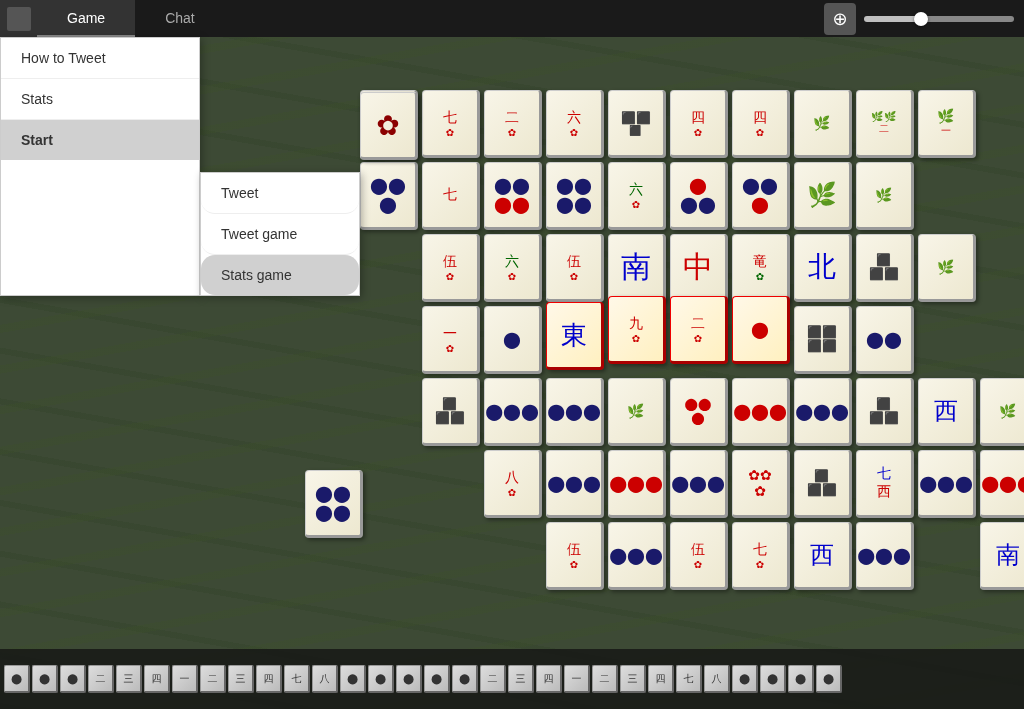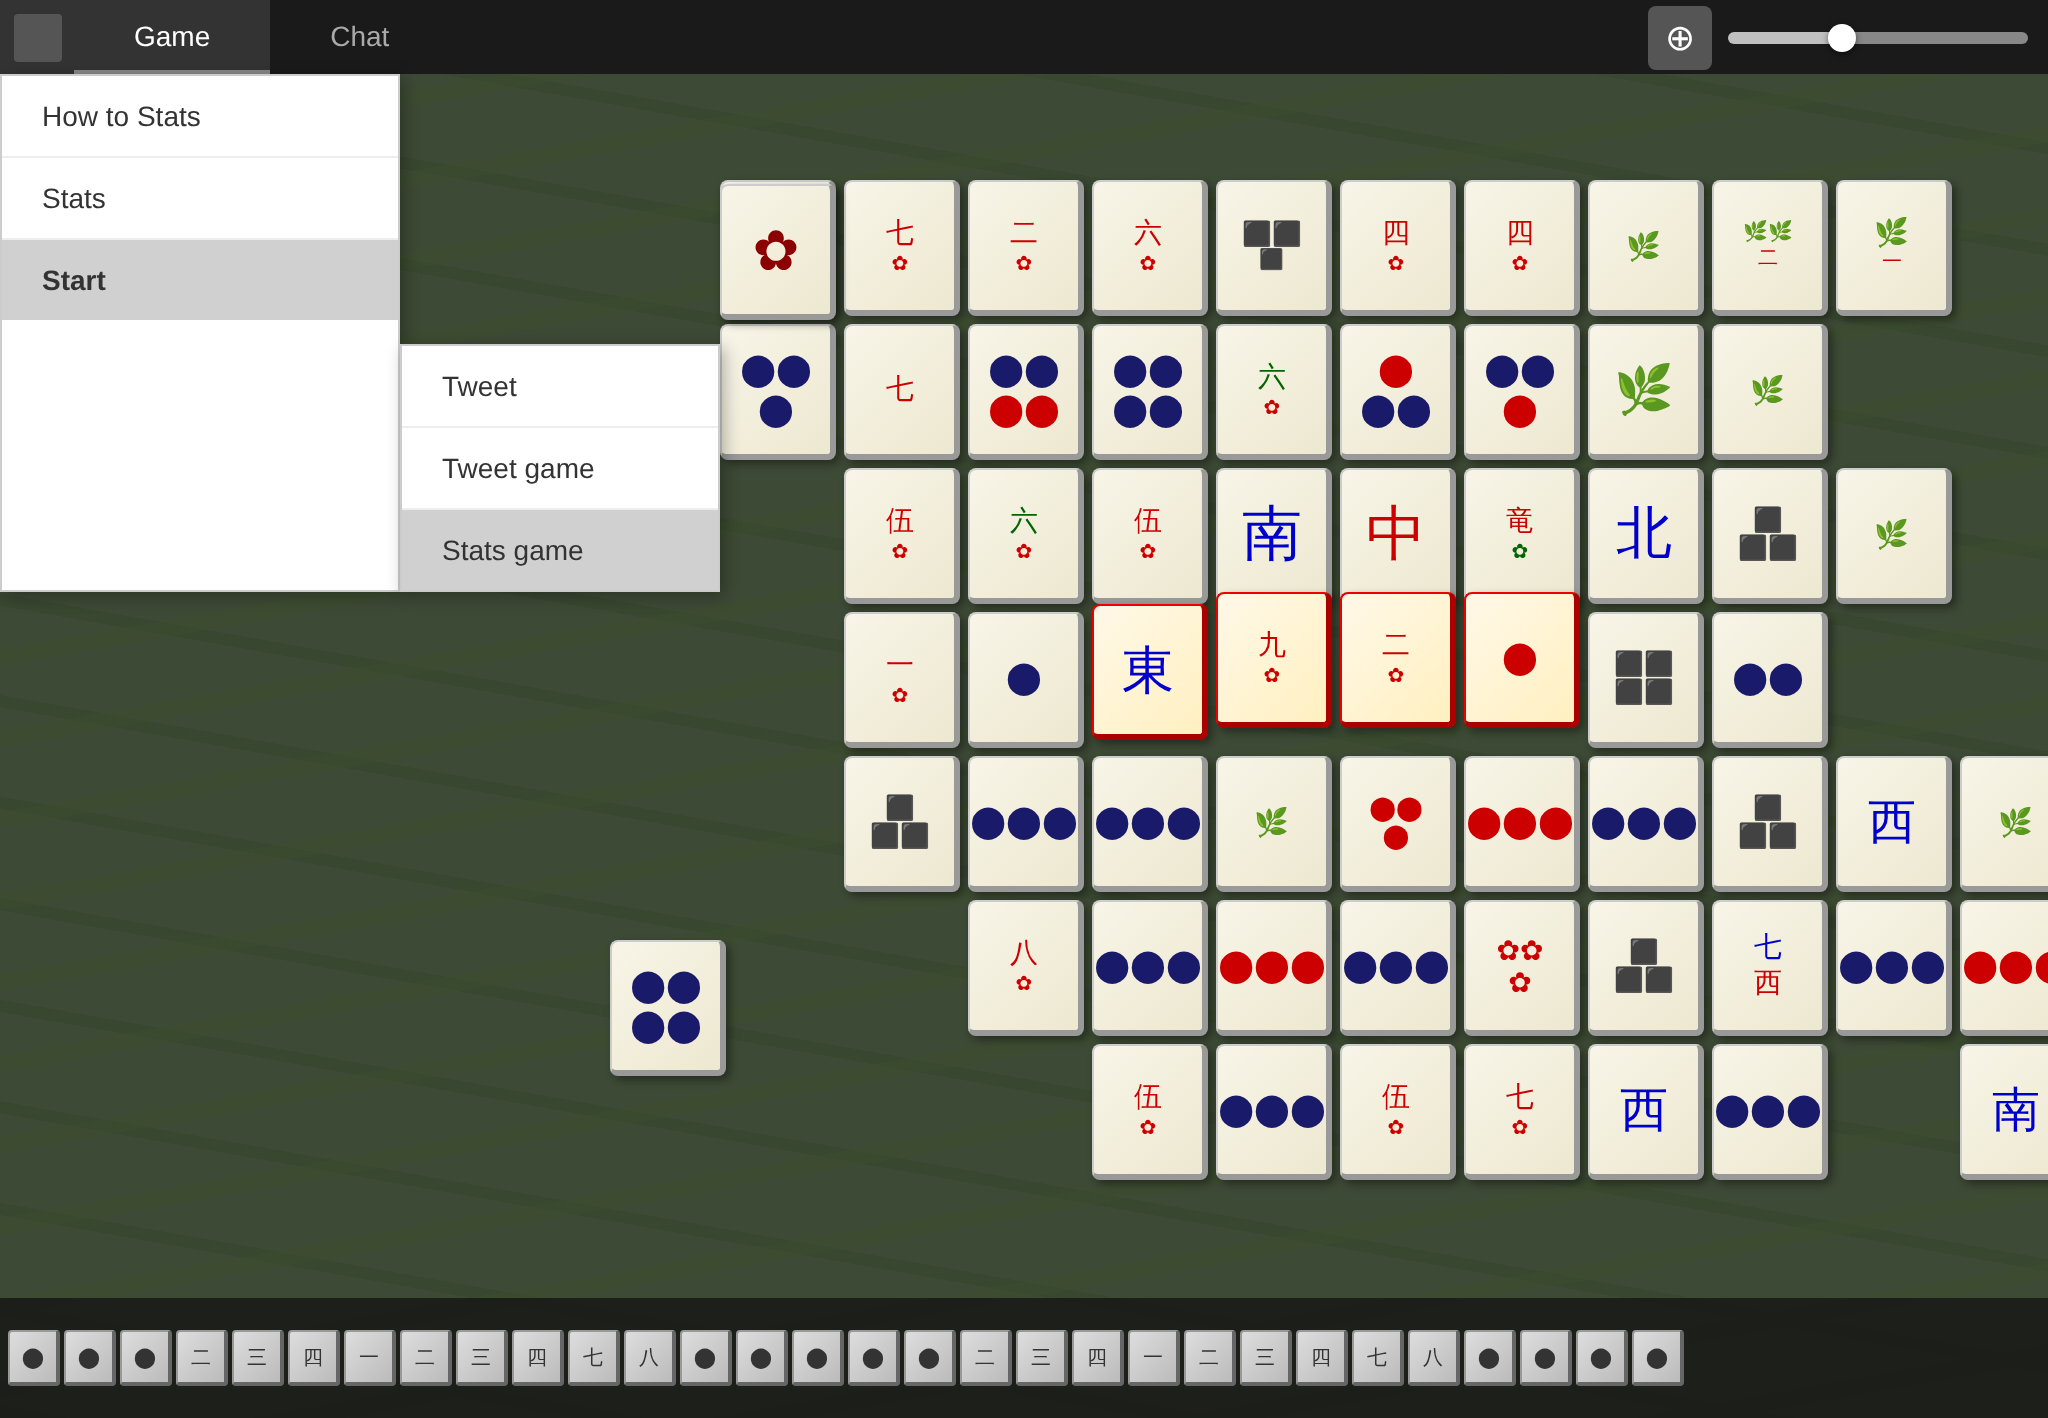--- a/index.html
+++ b/index.html
@@ -163,20 +163,21 @@
       background: white;
       border: 1px solid #ccc;
       box-shadow: 2px 2px 8px rgba(0,0,0,0.3);
       min-width: 160px;
       margin-top: calc(3 * 45px); 
       height: fit-content;
     }
 
     .menu-secondary .menu-item {
       border-bottom: 1px solid #eee;
+      border-radius: 14px;
     }
 
     .menu-secondary .menu-item:last-child {
       border-bottom: none;
     }
 
     .menu-secondary .menu-item.cast-item {
       background: #d0d0d0;
     }
 
@@ -259,21 +260,21 @@
     <div class="move-icon">⊕</div>
     <div class="volume-slider">
       <div class="volume-thumb"></div>
     </div>
   </div>
 </div>
 
 <div class="dropdown-overlay">
   <div class="menu-primary">
     <div class="menu-item">
-      <span>How to Stats</span>
+      <span>How to Tweet</span>
     </div>
     <div class="menu-item">
       <span>Stats</span>
     </div>
     <div class="menu-item active-item">
       <span>Start</span>
     </div>
   </div>
   <div class="menu-secondary">
     <div class="menu-item">

